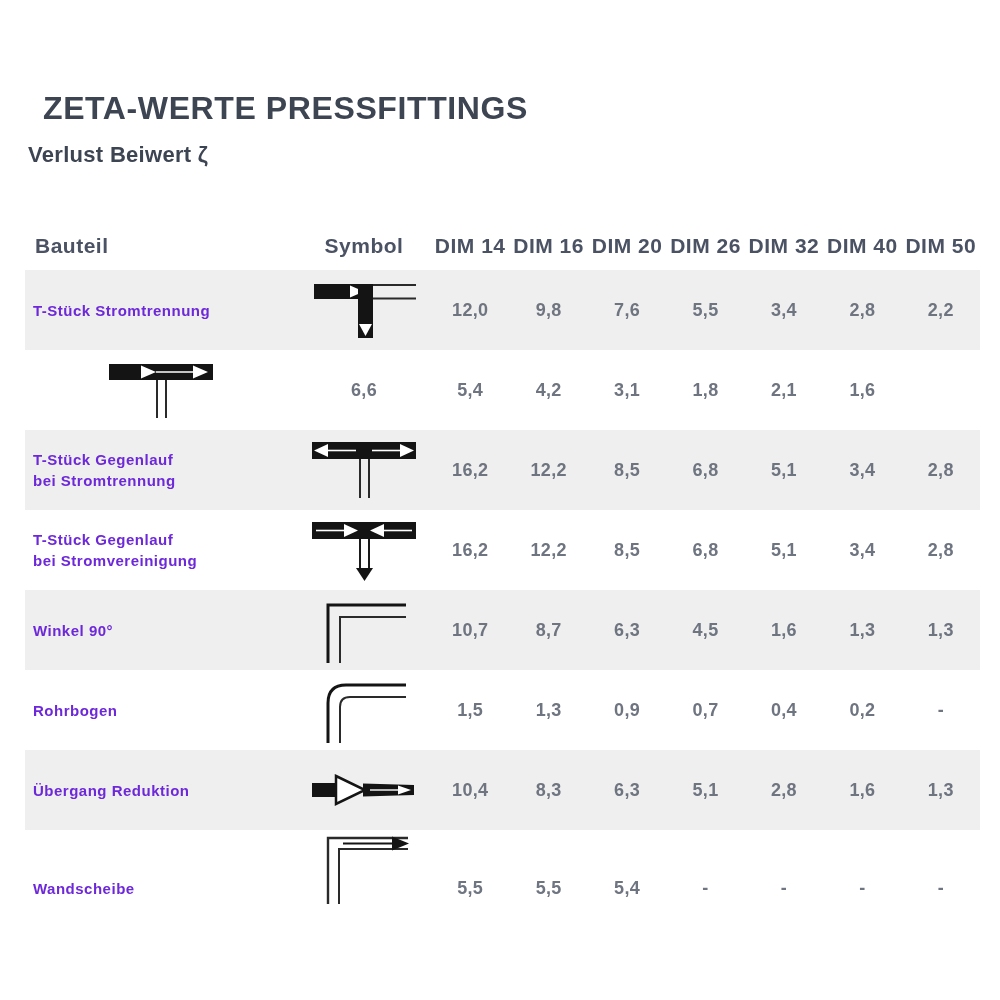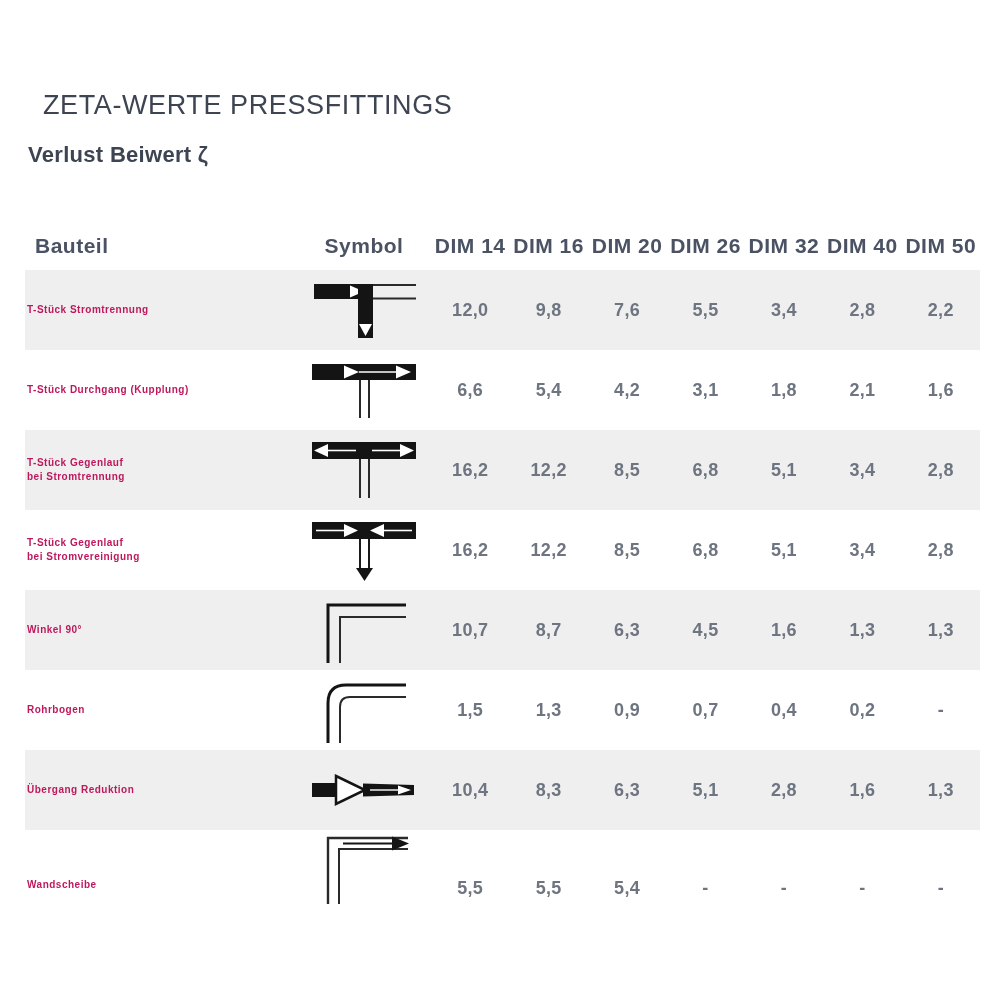--- a/index.html
+++ b/index.html
@@ -5,21 +5,21 @@
   html, body { margin: 0; padding: 0; background: #ffffff; }
   body {
     width: 1000px; height: 1000px;
     font-family: "Liberation Sans", sans-serif;
     color: #3d4452;
     position: relative;
     overflow: hidden;
   }
   .page-title {
     position: absolute; left: 43px; top: 90px;
-    font-size: 27px; font-weight: normal; letter-spacing: 0.6px;
+    font-size: 32px; font-weight: bold; letter-spacing: 0.6px;
     color: #3d4452; margin: 0;
   }
   .page-subtitle {
     position: absolute; left: 28px; top: 142px;
     font-size: 22px; font-weight: 600; letter-spacing: 0.3px;
     color: #3d4452;
     text-align: center;
   }
   .zeta-table {
     position: absolute; left: 25px; top: 222px; width: 955px;
@@ -35,22 +35,22 @@
     letter-spacing: 0.5px;
   }
   .th.first { padding-left: 10px; }
   .th.sym-h { text-align: center; }
   .th.dim { text-align: center; }
   .trow { min-height: 80px; }
   .trow.last { min-height: 96px; align-items: start; }
   .trow.last .tlabel, .trow.last .tcell { margin-top: 48px; }
   .trow.striped { background: #efefef; }
   .tlabel {
-    font-size: 10px; font-weight: bold; color: #be185d;
-    letter-spacing: 0.5px; padding-left: 2px;
+    font-size: 15px; font-weight: bold; color: #6d28d9;
+    letter-spacing: 0.5px; padding-left: 8px;
     white-space: pre-line; line-height: 1.4;
   }
   .sym { display: flex; justify-content: center; align-items: center; }
   .trow.last .sym { align-items: flex-start; }
   .tcell {
     text-align: center; font-size: 18px; font-weight: 600;
     color: #6e7580; letter-spacing: 0.3px;
   }
   svg { display: block; }
 </style>
@@ -89,21 +89,20 @@
     <div class="tcell">12,0</div>
     <div class="tcell">9,8</div>
     <div class="tcell">7,6</div>
     <div class="tcell">5,5</div>
     <div class="tcell">3,4</div>
     <div class="tcell">2,8</div>
     <div class="tcell">2,2</div>
   </div>
 
   <div class="trow">
-    <div class="tlabel">T-Stück Durchgang (Kupplung)</div>
     <div class="sym">
       <svg viewBox="0 0 112 68" width="112" height="68" aria-hidden="true">
         <rect x="4" y="8" width="104" height="16" fill="#141414"></rect>
         <polygon points="36,9.5 51,16 36,22.5" fill="#ffffff"></polygon>
         <line x1="51" y1="16" x2="88" y2="16" stroke="#ffffff" stroke-width="1.6"></line>
         <polygon points="88,9.5 103,16 88,22.5" fill="#ffffff"></polygon>
         <line x1="52" y1="24" x2="52" y2="62" stroke="#2a2a2a" stroke-width="2"></line>
         <line x1="61" y1="24" x2="61" y2="62" stroke="#2a2a2a" stroke-width="2"></line>
       </svg>
     </div>

